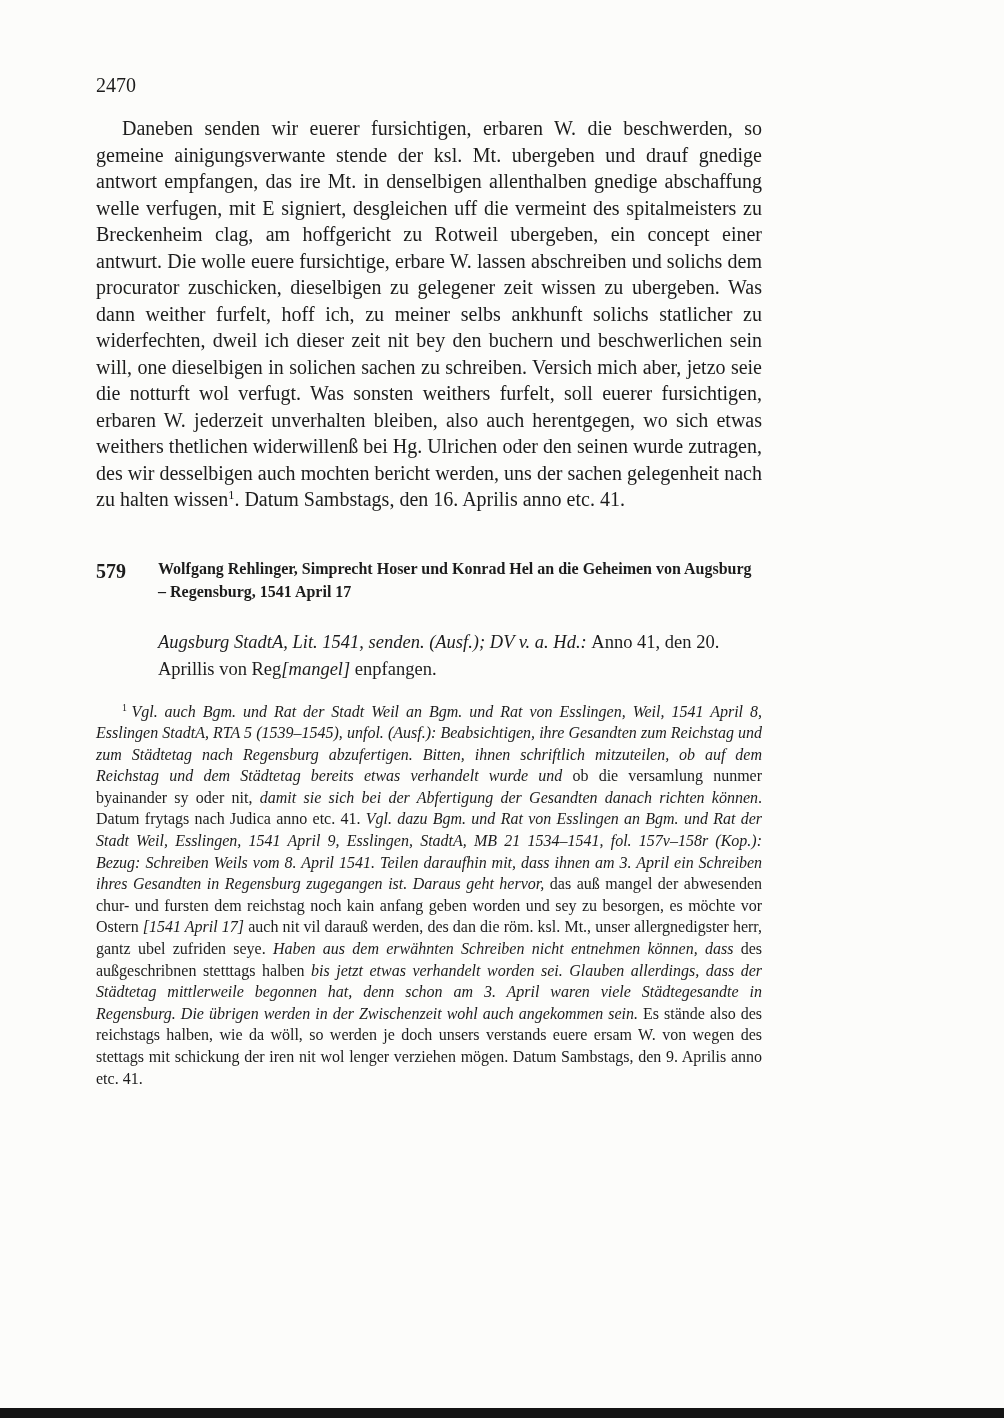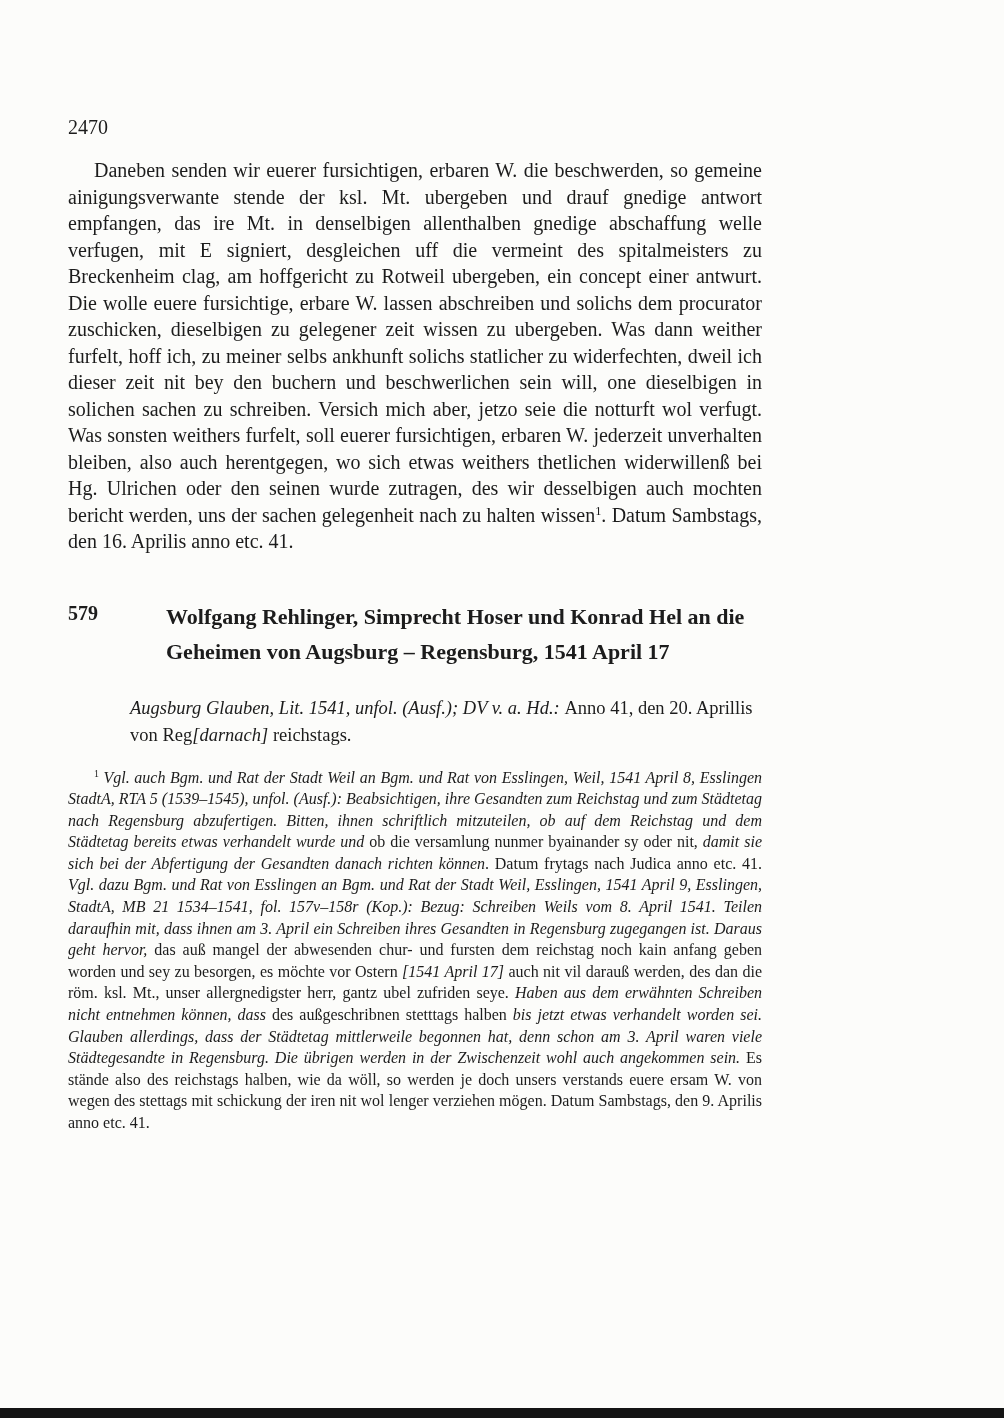--- a/index.html
+++ b/index.html
@@ -8,22 +8,21 @@
     height: 1418px;
     background: #fcfcfa;
     color: #1c1c1c;
     font-family: "Liberation Serif", "DejaVu Serif", serif;
     position: relative;
     overflow: hidden;
   }
   .page {
     box-sizing: border-box;
     width: 856px;
-    padding: 74px 94px 0 68px;
-    margin-top: 42px;
+    padding: 74px 94px 0 96px;
   }
   .running-header {
     display: flex;
     align-items: baseline;
     font-size: 20px;
     margin-bottom: 18px;
   }
   .page-num { width: 120px; text-align: left; }
   .running-head { flex: 1; text-align: center; }
   .header-spacer { width: 120px; }
@@ -35,24 +34,23 @@
     margin: 0;
   }
   .first-indent { text-indent: 26px; }
 
   .heading {
     display: flex;
     margin-top: 44px;
     font-weight: bold;
     font-size: 20px;
     line-height: 28.5px;
-    gap: 36px;
   }
   .h-num { width: 62px; flex: none; }
-  .h-title { flex: 1; margin: 0; font-size: 22px; line-height: 35px; }
+  .h-title { flex: 1; margin: 0; font-size: 16px; line-height: 23px; }
 
   .source-block {
     margin-left: 62px;
     margin-top: 26px;
     font-size: 18.5px;
     line-height: 27px;
   }
   .source-par { margin: 0; }
   .source-par + .source-par { margin-top: 4px; }
 
@@ -105,21 +103,21 @@
   </header>
 
   <p class="body-par first-indent"><span>Daneben senden wir euerer fursichtigen, erbaren W. die beschwerden, so gemeine ainigungsverwante stende der ksl. Mt. ubergeben und drauf gnedige antwort empfangen, das ire Mt. in denselbigen allenthalben gnedige abschaffung welle verfugen, mit E signiert, desgleichen uff die vermeint des spitalmeisters zu Breckenheim clag, am hoffgericht zu Rotweil ubergeben, ein concept einer antwurt. Die wolle euere fursichtige, erbare W. lassen abschreiben und solichs dem procurator zuschicken, dieselbigen zu gelegener zeit wissen zu ubergeben. Was dann weither furfelt, hoff ich, zu meiner selbs ankhunft solichs statlicher zu widerfechten, dweil ich dieser zeit nit bey den buchern und beschwerlichen sein will, one dieselbigen in solichen sachen zu schreiben. Versich mich aber, jetzo seie die notturft wol verfugt. Was sonsten weithers furfelt, soll euerer fursichtigen, erbaren W. jederzeit unverhalten bleiben, also auch herentgegen, wo sich etwas weithers thetlichen widerwillenß bei Hg. Ulrichen oder den seinen wurde zutragen, des wir desselbigen auch mochten bericht werden, uns der sachen gelegenheit nach zu halten wissen</span><sup>1</sup><span>. Datum Sambstags, den 16. Aprilis anno etc. 41.</span></p>
 
   <div class="heading">
     <span class="h-num">579</span>
     <h2 class="h-title">Wolfgang Rehlinger, Simprecht Hoser und Konrad Hel an die Geheimen von Augsburg – Regensburg, 1541 April 17</h2>
   </div>
 
   <div class="source-block">
-    <p class="source-par"><span class="it">Augsburg Glauben, Lit. 1541, unfol. (Ausf.); DV v. a. Hd.: </span><span class="ro">Anno 41, den 20. Aprillis von Reg</span><span class="it">[darnach]</span><span class="ro"> reichstags.</span></p>
+    <p class="source-par"><span class="it">Augsburg StadtA, Lit. 1541, senden. (Ausf.); DV v. a. Hd.: </span><span class="ro">Anno 41, den 20. Aprillis von Reg</span><span class="it">[mangel]</span><span class="ro"> enpfangen.</span></p>
   </div>
 
 
   <div class="footnote">
     <p class="fn-par"><sup class="fn-marker">1</sup><span class="it">Vgl. auch Bgm. und Rat der Stadt Weil an Bgm. und Rat von Esslingen, Weil, 1541 April 8, Esslingen StadtA, RTA 5 (1539–1545), unfol. (Ausf.): Beabsichtigen, ihre Gesandten zum Reichstag und zum Städtetag nach Regensburg abzufertigen. Bitten, ihnen schriftlich mitzuteilen, ob auf dem Reichstag und dem Städtetag bereits etwas verhandelt wurde und </span><span class="ro">ob die versamlung nunmer byainander sy oder nit, </span><span class="it">damit sie sich bei der Abfertigung der Gesandten danach richten können</span><span class="ro">. Datum frytags nach Judica anno etc. 41. </span><span class="it">Vgl. dazu Bgm. und Rat von Esslingen an Bgm. und Rat der Stadt Weil, Esslingen, 1541 April 9, Esslingen, StadtA, MB 21 1534–1541, fol. 157v–158r (Kop.): Bezug: Schreiben Weils vom 8. April 1541. Teilen daraufhin mit, dass ihnen am 3. April ein Schreiben ihres Gesandten in Regensburg zugegangen ist. Daraus geht hervor, </span><span class="ro">das auß mangel der abwesenden chur- und fursten dem reichstag noch kain anfang geben worden und sey zu besorgen, es möchte vor Ostern </span><span class="it">[1541 April 17]</span><span class="ro"> auch nit vil darauß werden, des dan die röm. ksl. Mt., unser allergnedigster herr, gantz ubel zufriden seye. </span><span class="it">Haben aus dem erwähnten Schreiben nicht entnehmen können, dass </span><span class="ro">des außgeschribnen stetttags halben </span><span class="it">bis jetzt etwas verhandelt worden sei. Glauben allerdings, dass der Städtetag mittlerweile begonnen hat, denn schon am 3. April waren viele Städtegesandte in Regensburg. Die übrigen werden in der Zwischenzeit wohl auch angekommen sein. </span><span class="ro">Es stände also des reichstags halben, wie da wöll, so werden je doch unsers verstands euere ersam W. von wegen des stettags mit schickung der iren nit wol lenger verziehen mögen. Datum Sambstags, den 9. Aprilis anno etc. 41.</span></p>
   </div>
 
 </div>
 
 <div class="scan-bar"></div>

